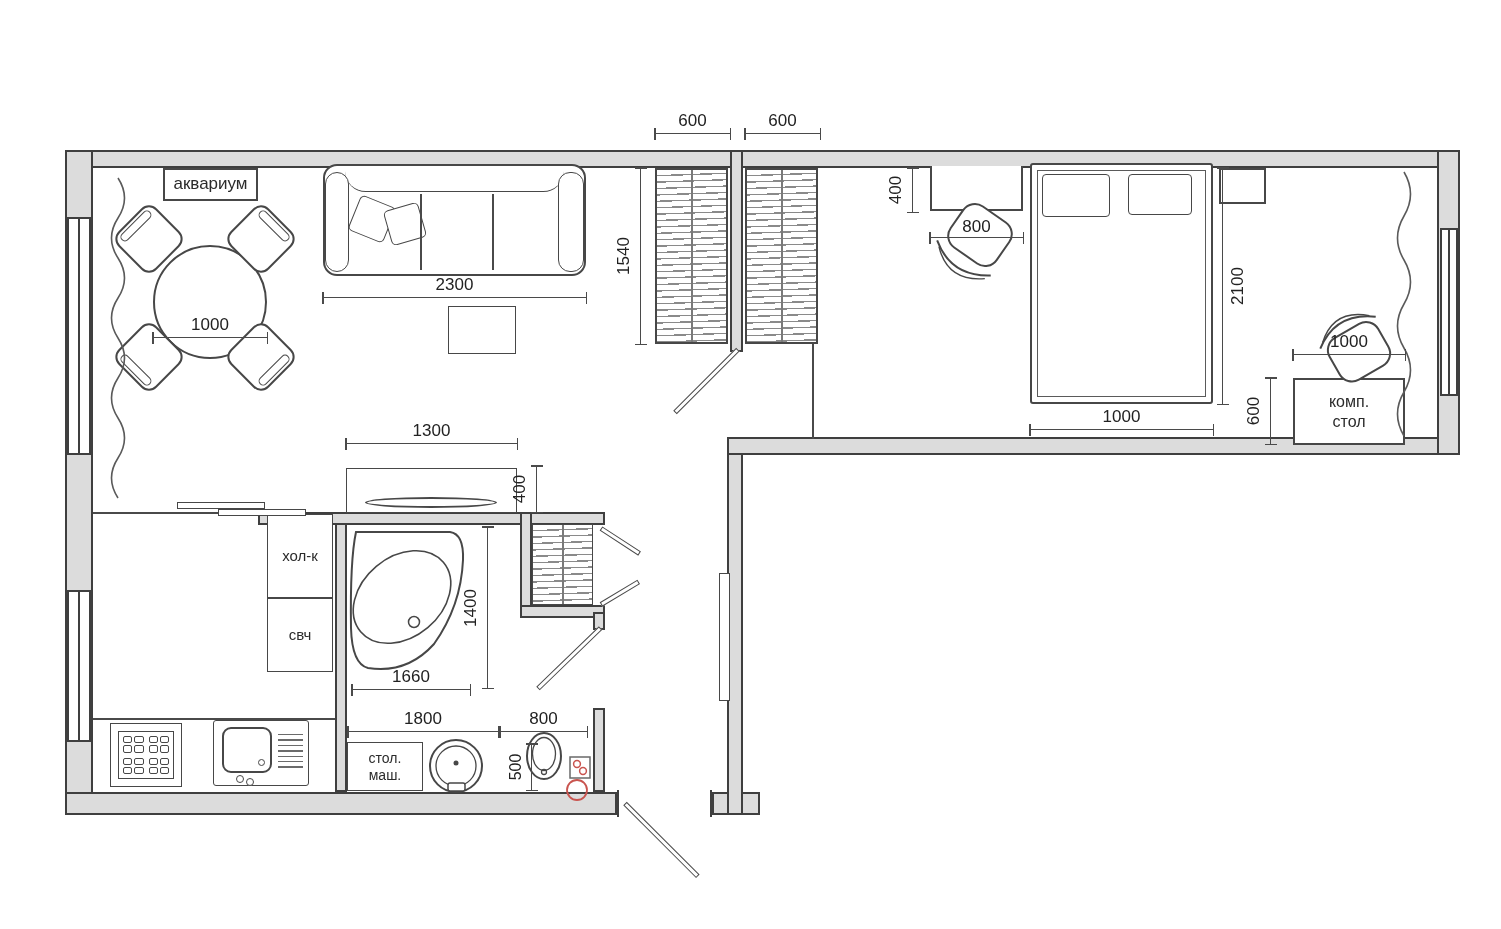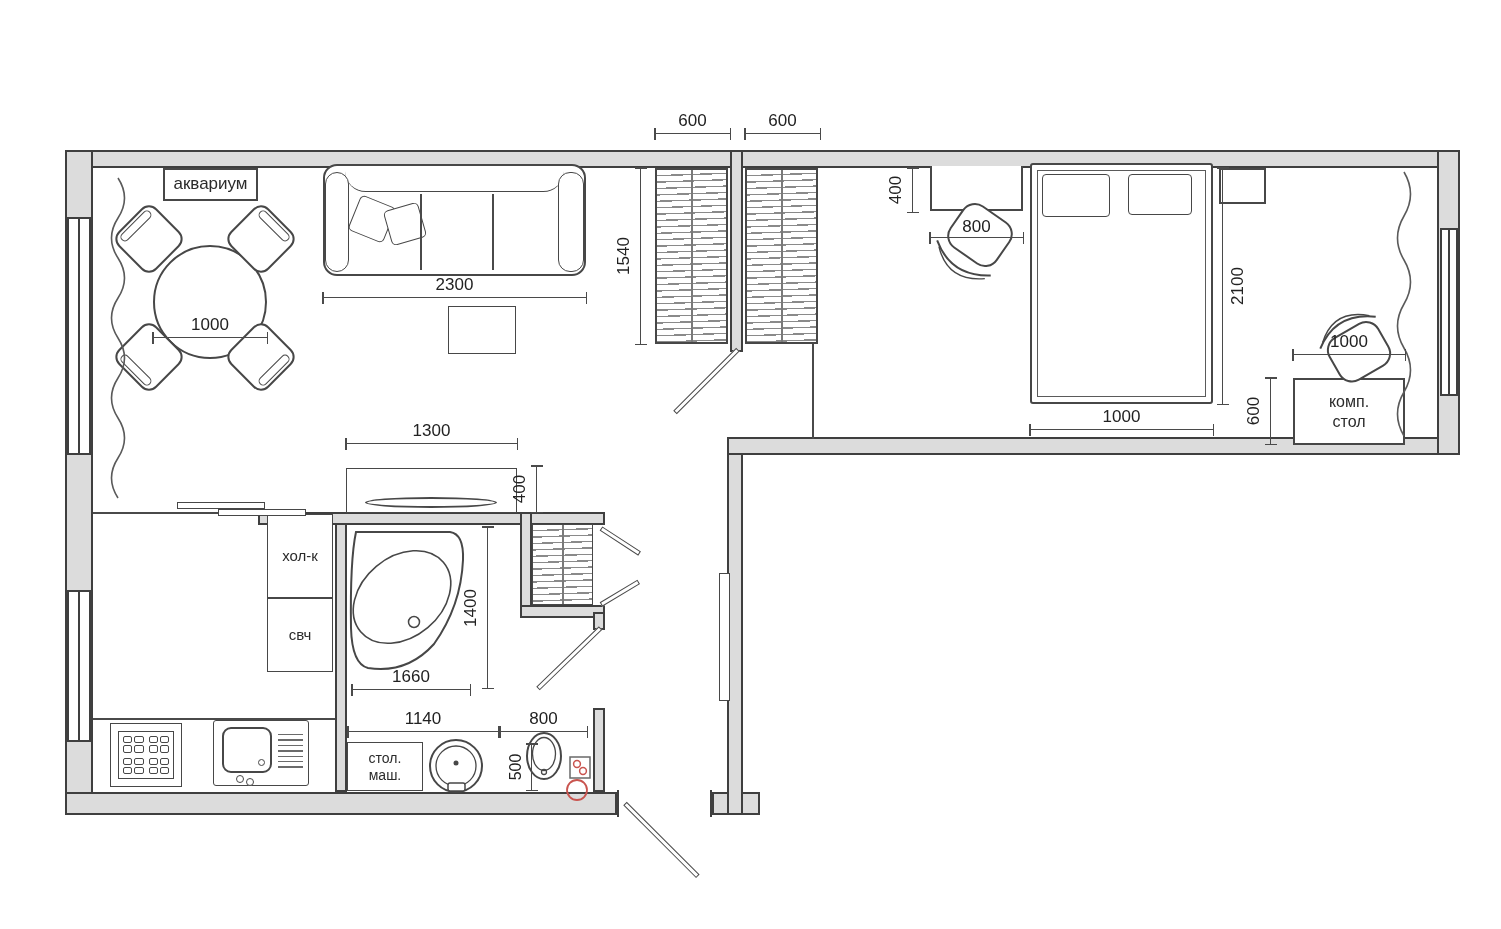--- a/index.html
+++ b/index.html
@@ -255,21 +255,21 @@
   </div>
   <div class="dim" style="left:487px;top:527px;height:161px;">
     <span class="vtx" style="left:-26px;">1400</span>
       <div class="dl-v"></div>
   </div>
   <div class="dim" style="left:352px;top:689px;width:118px;">
     <span class="htx">1660</span>
       <div class="dl-h"></div>
   </div>
   <div class="dim" style="left:348px;top:731px;width:150px;">
-    <span class="htx">1140</span>
+    <span class="htx">1800</span>
       <div class="dl-h"></div>
   </div>
   <div class="dim" style="left:500px;top:731px;width:87px;">
     <span class="htx">800</span>
       <div class="dl-h"></div>
   </div>
   <div class="dim" style="left:531px;top:744px;height:46px;">
     <span class="vtx" style="left:-24px;font-size:16px;">500</span>
       <div class="dl-v"></div>
   </div>

